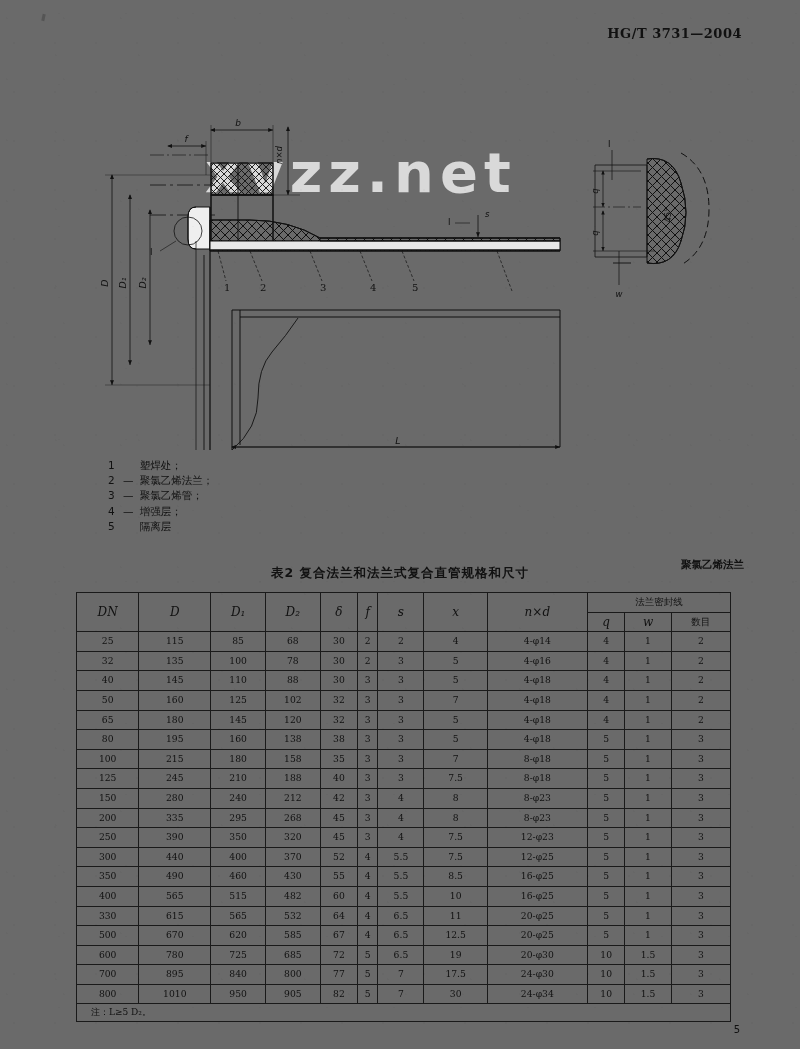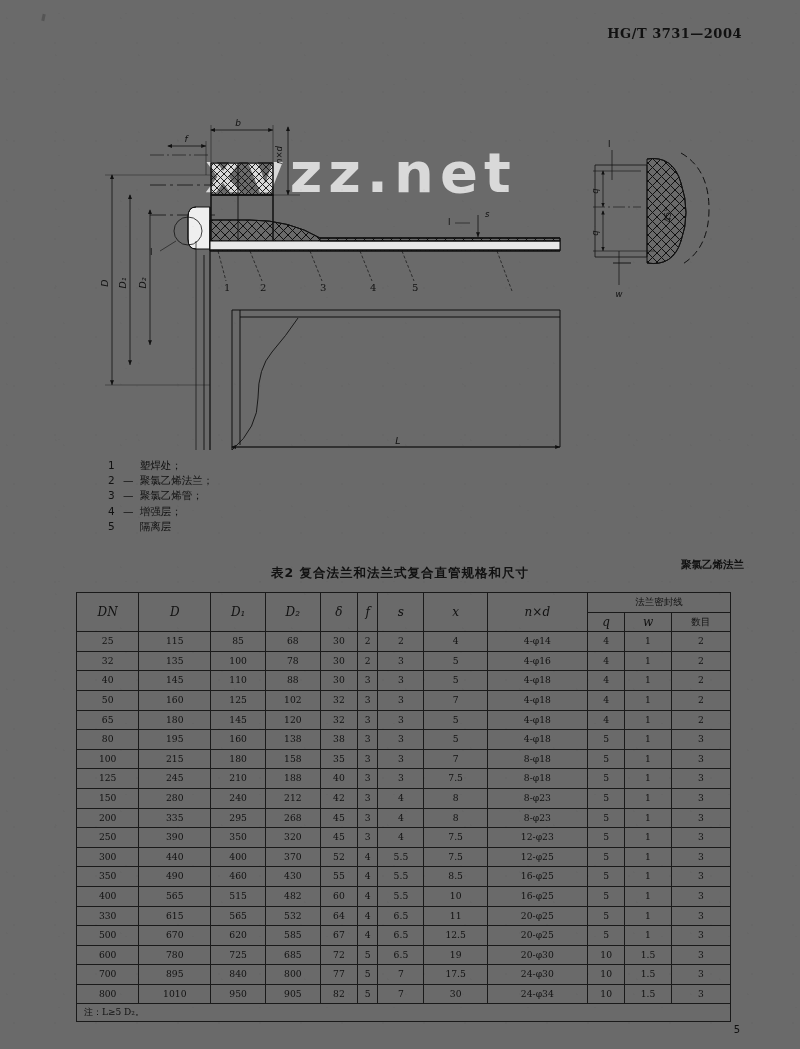--- a/index.html
+++ b/index.html
@@ -30,21 +30,21 @@
   .tab-cap{position:absolute;left:0;right:0;top:565px;text-align:center;font-size:12.5px;font-weight:bold;letter-spacing:1px;}
   .unit{position:absolute;right:56px;top:558px;font-size:10.5px;font-weight:bold;}
 
   
   table.spec{position:absolute;left:76px;top:592px;width:655px;border-collapse:collapse;
              font-size:9.2px;font-family:"DejaVu Serif","Liberation Serif",serif;}
   table.spec th,table.spec td{border:1px solid #1a1a1a;text-align:center;padding:0;height:18.6px;
                               line-height:18.6px;font-weight:normal;}
   table.spec thead th{font-style:italic;font-size:12px;}
   table.spec thead th.cn{font-style:normal;font-family:"DejaVu Sans","Liberation Sans",sans-serif;font-weight:normal;font-size:9.5px;}
-  table.spec td.note{text-align:left;padding-left:7px;border:1px solid #1a1a1a;height:17px;line-height:17px;font-size:9px;}
+  table.spec td.note{text-align:left;padding-left:14px;border:1px solid #1a1a1a;height:17px;line-height:17px;font-size:9px;}
   .pgno{position:absolute;right:60px;bottom:14px;font-size:10px;}
 
   
   .noise{position:absolute;inset:0;pointer-events:none;z-index:9;opacity:.5;
      background-image:radial-gradient(circle at 12% 30%, rgba(0,0,0,.05) 0 1px, transparent 1px),
                       radial-gradient(circle at 67% 72%, rgba(0,0,0,.045) 0 1px, transparent 1px),
                       radial-gradient(circle at 34% 88%, rgba(0,0,0,.04) 0 1px, transparent 1px),
                       radial-gradient(circle at 88% 19%, rgba(0,0,0,.05) 0 1px, transparent 1px);
      background-size:57px 61px,83px 77px,41px 49px,67px 71px;}
 </style>

